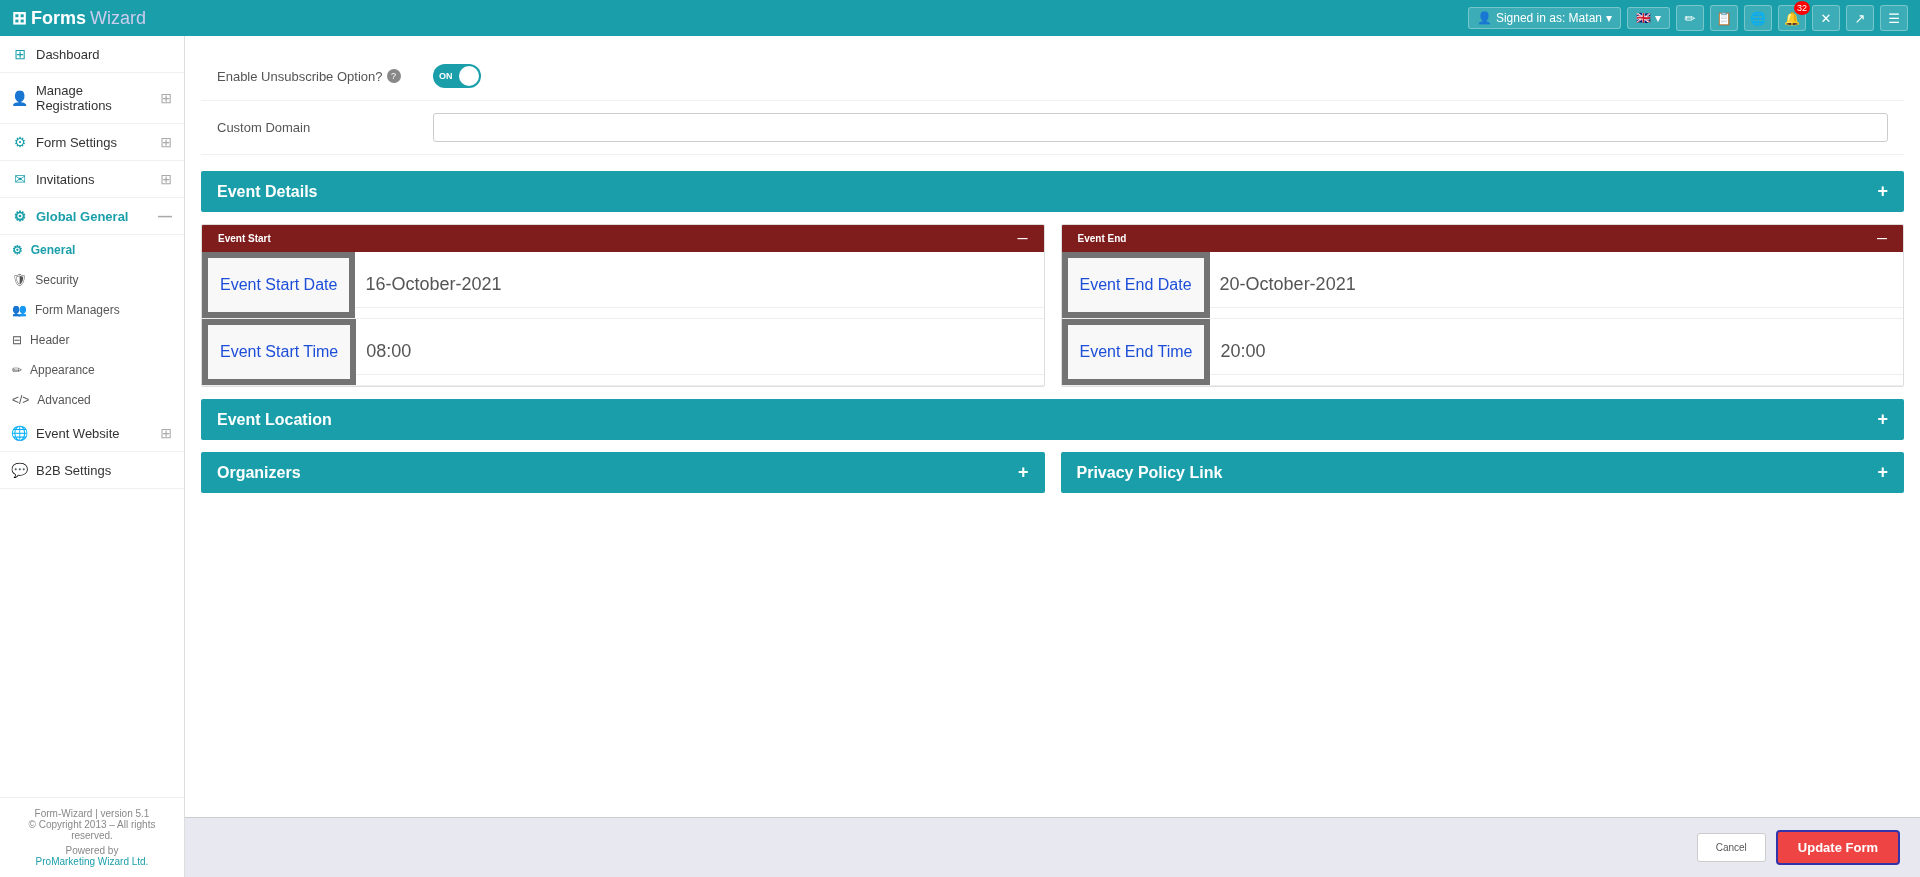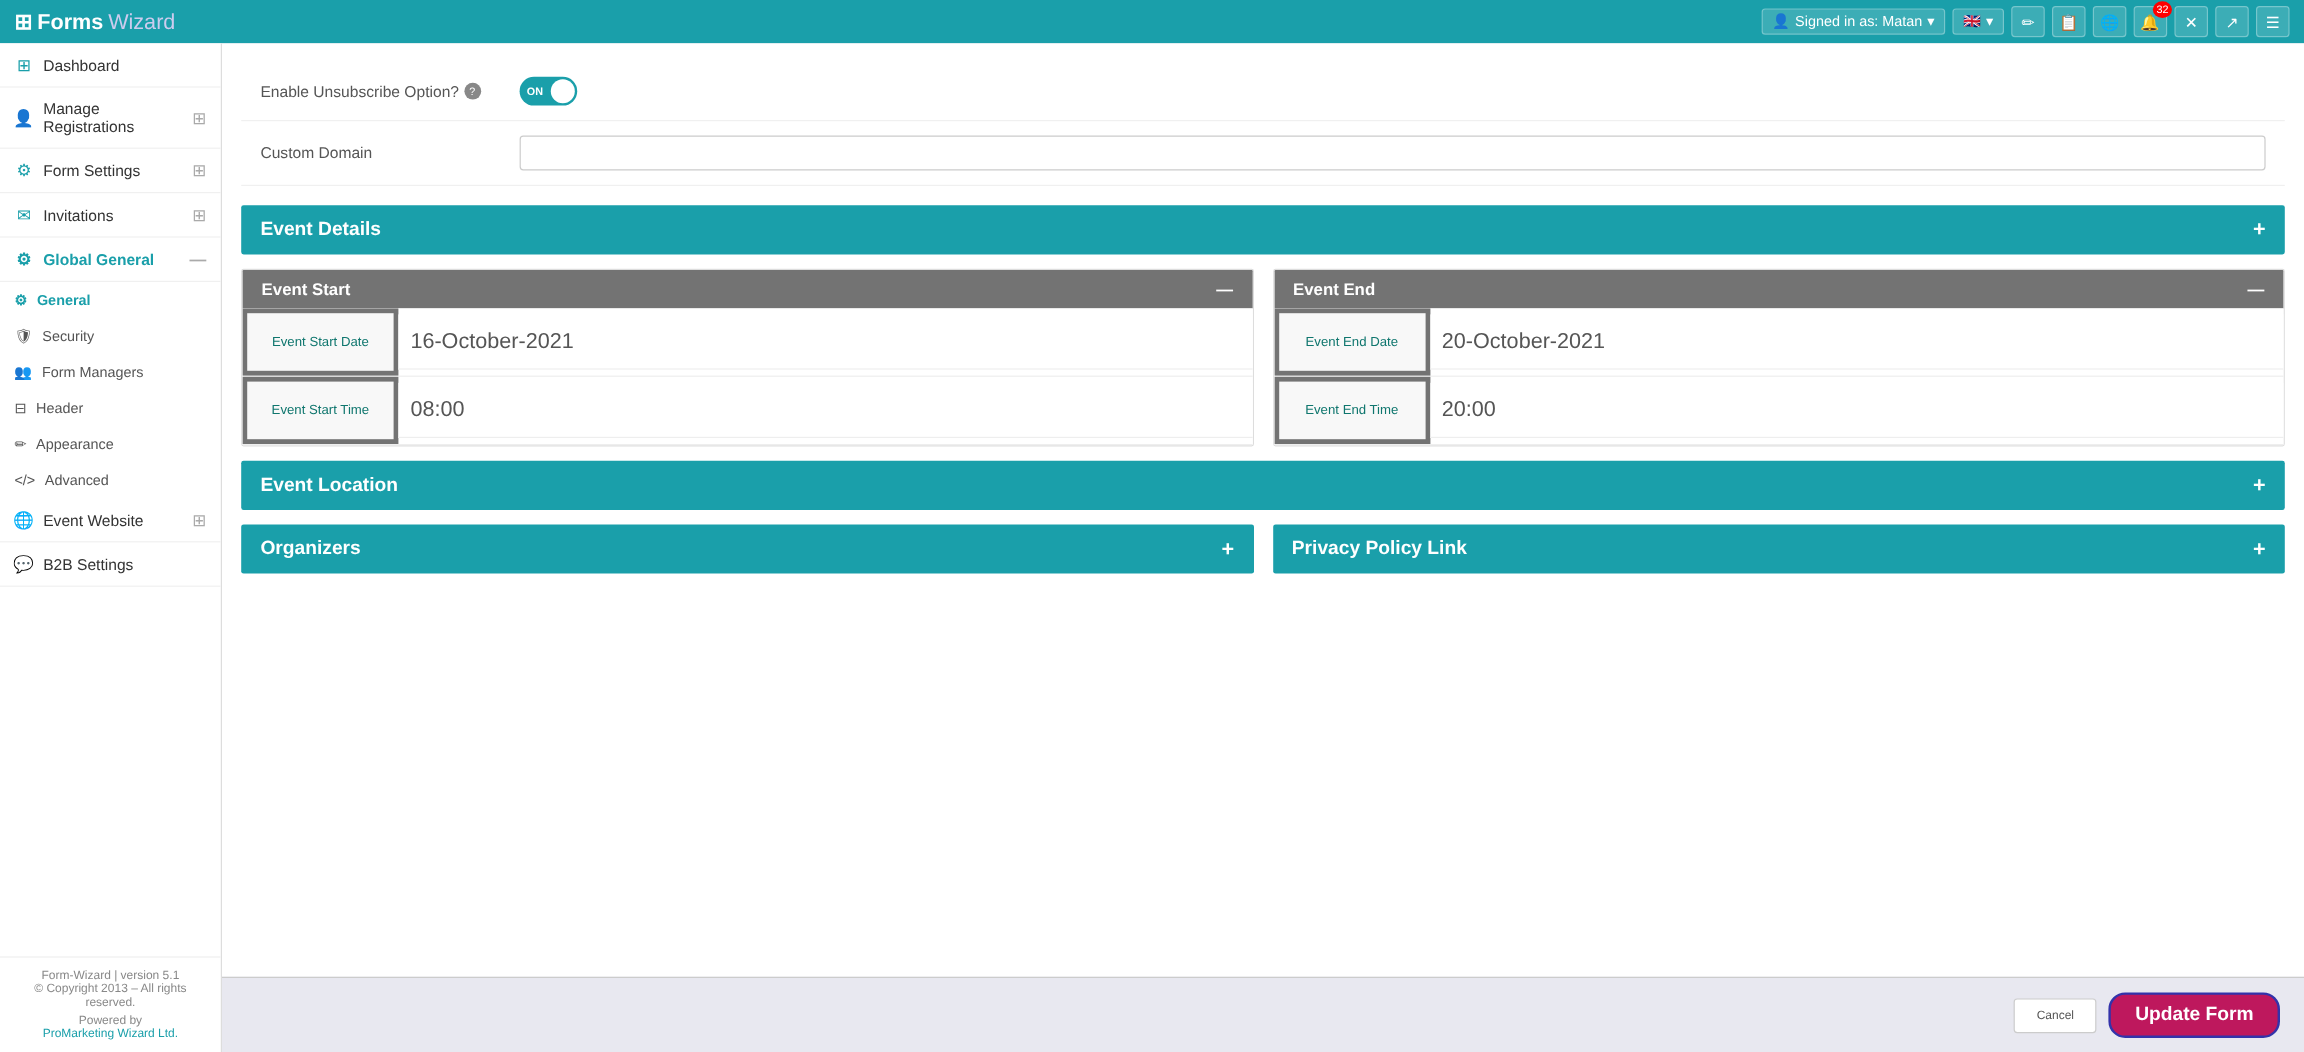--- a/index.html
+++ b/index.html
@@ -218,44 +218,44 @@
       grid-template-columns: 1fr 1fr;
       gap: 16px;
       margin-bottom: 12px;
     }
     .event-box {
       border: 1px solid #ddd;
       border-radius: 2px;
       overflow: hidden;
     }
     .event-box-header {
-      background: #737373;
+      background: #7f1d1d;
       color: white;
       padding: 8px 16px;
       display: flex;
       align-items: center;
       justify-content: space-between;
-      font-size: 14px;
+      font-size: 10px;
       font-weight: bold;
     }
     .event-box-body {
       background: #fff;
     }
     .event-field-row {
       display: flex;
       align-items: center;
       border-bottom: 1px solid #eee;
     }
     .event-field-label {
       background: #f8f8f8;
-      border: 4px solid #737373;
+      border: 6px solid #737373;
       min-width: 130px;
       padding: 18px 12px;
-      font-size: 11px;
-      color: #0f766e;
+      font-size: 16px;
+      color: #1d4ed8;
       display: flex;
       align-items: center;
       justify-content: center;
       text-align: center;
     }
     .event-field-input {
       flex: 1;
       border: none;
       border-bottom: 1px solid #eee;
       padding: 12px 10px;
@@ -278,26 +278,26 @@
     .btn-cancel {
       background: white;
       border: 1px solid #ccc;
       border-radius: 3px;
       padding: 8px 18px;
       cursor: pointer;
       font-size: 10px;
       color: #555;
     }
     .btn-update {
-      background: #be185d;
+      background: #ef4444;
       border: 2px solid #3333aa;
-      border-radius: 14px;
+      border-radius: 4px;
       padding: 8px 20px;
       cursor: pointer;
-      font-size: 16px;
+      font-size: 13px;
       color: white;
       font-weight: bold;
     }
 
     .help-icon {
       display: inline-flex;
       align-items: center;
       justify-content: center;
       width: 14px;
       height: 14px;

